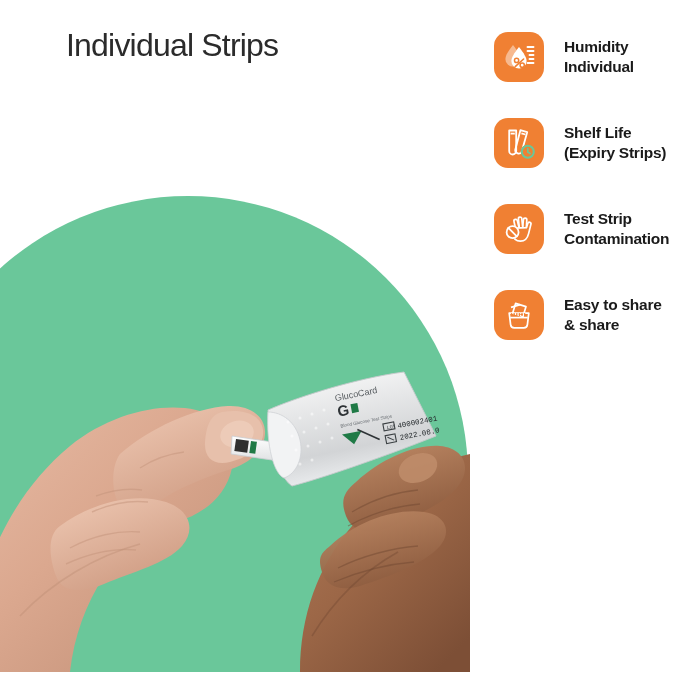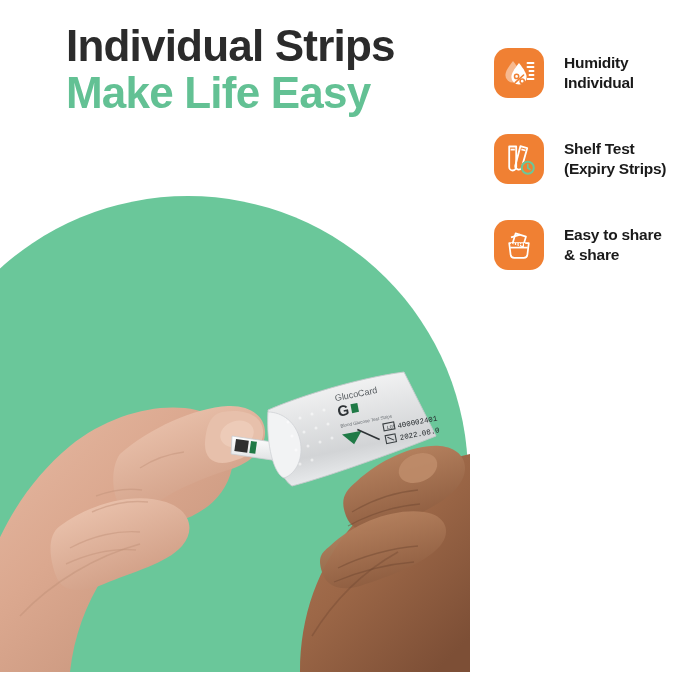--- a/index.html
+++ b/index.html
@@ -6,42 +6,42 @@
   body{
     width:690px;height:700px;background:#ffffff;
     font-family:"Liberation Sans",sans-serif;
     overflow:hidden;position:relative;
   }
   #stage{position:absolute;inset:0;width:690px;height:700px;overflow:hidden;background:#fff;}
 
   
   #headline{position:absolute;left:66px;top:22px;width:400px;z-index:6;}
   .hl-line{
-    font-size:44px;line-height:47px;font-weight:700;
+    font-size:32px;line-height:47px;font-weight:400;
     letter-spacing:-0.8px;white-space:nowrap;
   }
   .hl-1{color:#2b2b2b;}
   .hl-2{color:#63c194;}
 
   
   #greenCircle{
     position:absolute;left:-92px;top:196px;width:560px;height:560px;
     border-radius:50%;background:#6ac79a;z-index:1;
   }
   #greenClip{
     position:absolute;left:0;top:0;width:690px;height:672px;
     overflow:hidden;z-index:1;
   }
 
   
   #photo{position:absolute;left:0;top:196px;width:470px;height:504px;z-index:2;}
   #photo svg{display:block;}
 
   
-  #features{position:absolute;left:494px;top:48px;width:196px;z-index:6;}
+  #features{position:absolute;left:494px;top:32px;width:196px;z-index:6;}
   .feat{position:relative;height:86px;}
   .feat-icon{
     position:absolute;left:0;top:0;width:50px;height:50px;
     background:#f08033;border-radius:14px;
     display:flex;align-items:center;justify-content:center;
   }
   .feat-icon svg{display:block;}
   .feat-label{
     position:absolute;left:70px;top:-1px;width:132px;
     font-size:15.5px;line-height:20px;font-weight:700;
@@ -54,21 +54,20 @@
 <body>
 
 <div id="stage">
 
   <div id="greenClip">
     <div id="greenCircle"></div>
   </div>
 
   <div id="headline">
     <div class="hl-line hl-1">Individual Strips</div>
-    <div class="hl-line hl-2">Make Life Easy</div>
   </div>
 
   <div id="photo">
     <svg width="470" height="504" viewBox="0 0 470 504" xmlns="http://www.w3.org/2000/svg">
       <defs>
         <clipPath id="photoClip">
           <path d="M0 0 H470 V476 H0 Z"></path>
         </clipPath>
         <linearGradient id="skinL" x1="0" y1="0" x2="1" y2="1">
           <stop offset="0" stop-color="#e8bca6"></stop>
@@ -240,25 +239,46 @@
             <path d="M8.6 7.6 H12.8"></path>
             <path d="M18.4 4.2 L25.2 6.2 L19.6 26 A3.5 3.5 0 0 1 13.2 24 Z"></path>
             <path d="M19.4 7.3 L23.4 8.5"></path>
           </g>
           <circle cx="25.8" cy="25.8" r="7.2" fill="#f08033"></circle>
           <circle cx="25.8" cy="25.8" r="6" fill="none" stroke="#6ac79a" stroke-width="2.1"></circle>
           <path d="M25.8 22.6 V26 L28.1 27.4" stroke="#6ac79a" stroke-width="1.7" fill="none" stroke-linecap="round"></path>
         </svg>
       </div>
       <div class="feat-label two">
-        <span>Shelf Test</span><br>
+        <span>Shelf Life</span><br>
         <span>(Expiry Strips)</span>
       </div>
     </div>
 
+    <div class="feat">
+      <div class="feat-icon">
+        <svg width="34" height="34" viewBox="0 0 34 34">
+          <g fill="none" stroke="#ffffff" stroke-width="1.7" stroke-linecap="round" stroke-linejoin="round">
+            <path d="M13.5 16.5 L12 9.5 A1.7 1.7 0 0 1 15.3 8.6 L17 15.2"></path>
+            <path d="M17.2 14.6 L16.4 7 A1.7 1.7 0 0 1 19.8 6.6 L20.6 14.4"></path>
+            <path d="M20.8 14.4 L21.4 7.6 A1.7 1.7 0 0 1 24.8 7.9 L24.4 15.4"></path>
+            <path d="M24.4 15.6 L25.8 11.4 A1.6 1.6 0 0 1 28.9 12.4 L26.6 21.6
+                     C25.4 26.6 22.4 29.2 18.4 29.2 C14 29.2 11.4 26.4 10.6 22.4
+                     L9.6 17.4 A1.7 1.7 0 0 1 12.8 16.2 Z"></path>
+          </g>
+          <circle cx="10.6" cy="20.2" r="6.6" fill="#f08033"></circle>
+          <circle cx="10.6" cy="20.2" r="6" fill="none" stroke="#ffffff" stroke-width="1.8"></circle>
+          <path d="M6.4 16 L14.8 24.4" stroke="#ffffff" stroke-width="1.8" stroke-linecap="round"></path>
+        </svg>
+      </div>
+      <div class="feat-label two">
+        <span>Test Strip</span><br>
+        <span>Contamination</span>
+      </div>
+    </div>
 
 
     <div class="feat">
       <div class="feat-icon">
         <svg width="34" height="34" viewBox="0 0 34 34">
           <g fill="none" stroke="#ffffff" stroke-width="1.7" stroke-linejoin="round">
             <path d="M13.6 5.4 L24 8.6 L21 18.4 L10.6 15.2 Z"></path>
             <path d="M9 9.4 L18.2 6.6"></path>
             <path d="M7.2 15.2 H26.8 L25.4 26.6 C25.2 28.6 23.8 29.8 21.8 29.8
                      H12.2 C10.2 29.8 8.8 28.6 8.6 26.6 Z"></path>

